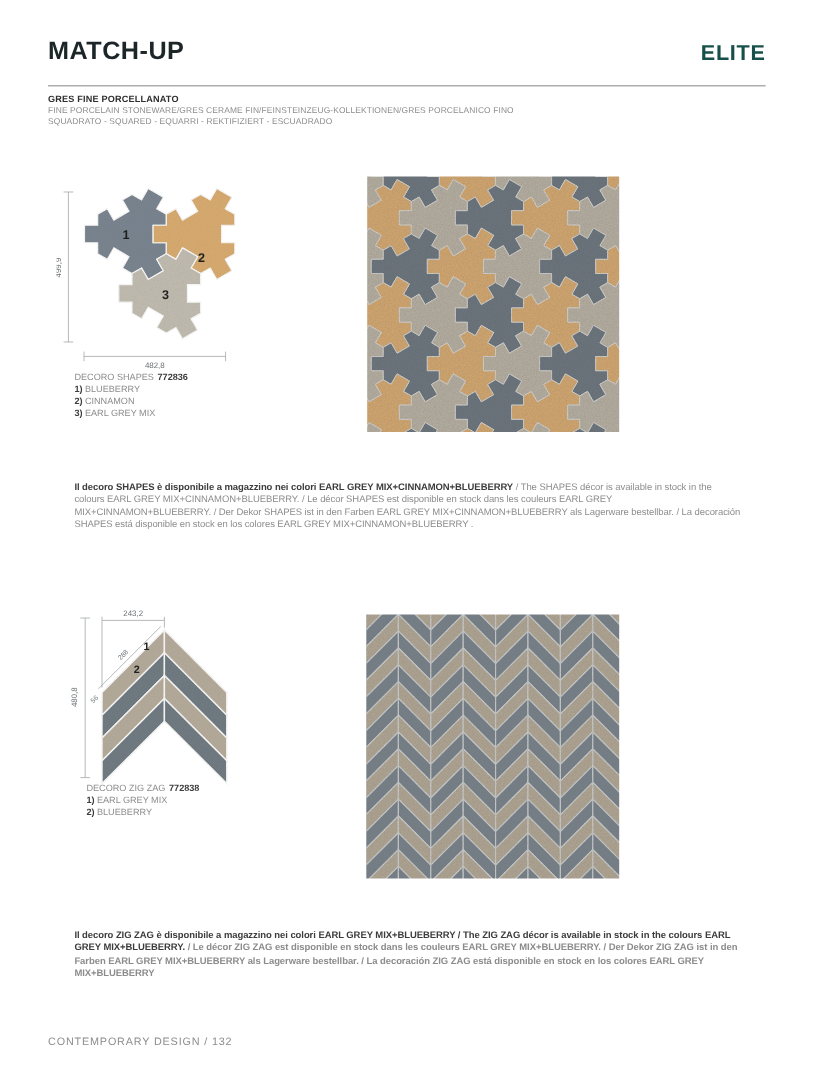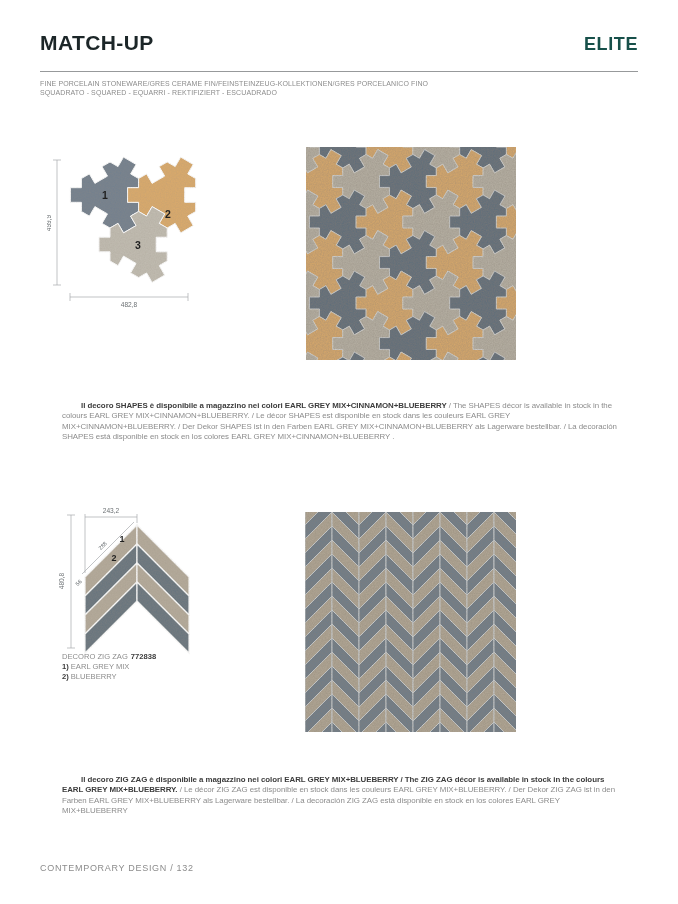--- a/index.html
+++ b/index.html
@@ -13,27 +13,27 @@
   .rule{position:absolute;left:40px;right:40px;top:71px;border-top:1px solid var(--c-rule,#97999b);}
 
   .subhead{position:absolute;left:40px;top:78px;}
   .sub1{font-size:7.6px;font-weight:bold;color:var(--c-heading_dark,#2f2f2f);letter-spacing:.15px;}
   .sub2{font-size:7px;color:var(--c-text_grey,#8c8c8c);margin-top:2.2px;letter-spacing:.1px;}
 
   .prodblock{position:absolute;font-size:7.6px;line-height:10px;color:var(--c-text_grey,#8c8c8c);}
   .prodblock .code{font-weight:bold;color:var(--c-bold_dark,#3c3c3c);margin-left:3px;}
   .prodblock .num{font-weight:bold;color:var(--c-bold_dark,#3c3c3c);margin-right:2px;}
   #prod1{left:62px;top:310px;}
-  #prod2{left:62px;top:652px;}
+  #prod2{left:72px;top:652px;}
 
   .desc{position:absolute;left:62px;width:557px;font-size:7.9px;line-height:10.4px;
         color:var(--c-text_grey,#8c8c8c);letter-spacing:-0.05px;text-align:left;}
-  .desc strong{color:var(--c-bold_dark,#3c3c3c);margin-left:19px;}
+  .desc strong{color:var(--c-bold_dark,#3c3c3c);}
   #desc1{top:393px;}
-  #desc2{top:767px;}
+  #desc2{top:767px;font-weight:bold;}
 
   .footer{position:absolute;left:40px;top:863px;font-size:9px;letter-spacing:.7px;
           color:var(--c-text_grey,#8c8c8c);}
 
   svg.fig{position:absolute;display:block;}
   #d1{left:47px;top:145px;}
   #p1{left:306px;top:147px;}
   #d2{left:55px;top:503px;}
   #p2{left:305px;top:512px;}
 
@@ -69,20 +69,21 @@
   </defs>
 </svg>
 
 <div class="page">
 
   <div class="title">MATCH-UP</div>
   <div class="brand">ELITE</div>
   <div class="rule"></div>
 
   <div class="subhead">
+    <div class="sub1">GRES FINE PORCELLANATO</div>
     <div class="sub2">FINE PORCELAIN STONEWARE/GRES CERAME FIN/FEINSTEINZEUG-KOLLEKTIONEN/GRES PORCELANICO FINO</div>
     <div class="sub2">SQUADRATO - SQUARED - EQUARRI - REKTIFIZIERT - ESCUADRADO</div>
   </div>
 
   <svg id="d1" class="fig" width="175" height="165" viewBox="0 0 175 165">
     <g id="d1g" filter="url(#texB)">
         <polygon points="91.6,66.5 83.6,71.1 89.1,80.6 76.5,87.9 71.0,78.4 63.0,83.0 55.0,78.4 60.5,68.9 47.9,61.6 42.4,71.1 34.4,66.5 34.4,57.3 23.4,57.3 23.4,42.7 34.4,42.7 34.4,33.5 42.4,28.9 47.9,38.4 60.5,31.1 55.0,21.6 63.0,17.0 71.0,21.6 76.5,12.1 89.1,19.4 83.6,28.9 91.6,33.5 91.6,42.7 80.6,42.7 80.6,57.3 91.6,57.3" fill="#72808f" stroke="#ffffff" stroke-width="1"></polygon>
         <polygon points="148.7,66.5 140.7,71.1 146.2,80.6 133.7,87.9 128.2,78.4 120.2,83.0 112.2,78.4 117.7,68.9 105.1,61.6 99.6,71.1 91.6,66.5 91.6,57.3 80.6,57.3 80.6,42.7 91.6,42.7 91.6,33.5 99.6,28.9 105.1,38.4 117.7,31.1 112.2,21.6 120.2,17.0 128.2,21.6 133.7,12.1 146.2,19.4 140.7,28.9 148.7,33.5 148.7,42.7 137.7,42.7 137.7,57.3 148.7,57.3" fill="#dcab6b" stroke="#ffffff" stroke-width="1"></polygon>
         <polygon points="120.2,116.0 112.2,120.6 117.7,130.1 105.1,137.4 99.6,127.9 91.6,132.5 83.6,127.9 89.1,118.4 76.5,111.1 71.0,120.6 63.0,116.0 63.0,106.8 52.0,106.8 52.0,92.2 63.0,92.2 63.0,83.0 71.0,78.4 76.5,87.9 89.1,80.6 83.6,71.1 91.6,66.5 99.6,71.1 105.1,61.6 117.7,68.9 112.2,78.4 120.2,83.0 120.2,92.2 109.2,92.2 109.2,106.8 120.2,106.8" fill="#c2bdb2" stroke="#ffffff" stroke-width="1"></polygon>
       </g>
@@ -149,20 +150,26 @@
         <polygon points="270.6,210.0 264.0,213.8 269.0,222.4 258.7,228.4 253.7,219.7 247.2,223.5 240.7,219.7 245.7,211.1 235.4,205.1 230.4,213.8 223.8,210.0 223.8,202.4 213.8,202.4 213.8,190.6 223.8,190.6 223.8,183.0 230.4,179.2 235.4,187.9 245.7,181.9 240.7,173.3 247.2,169.5 253.7,173.3 258.7,164.6 269.0,170.6 264.0,179.2 270.6,183.0 270.6,190.6 260.6,190.6 260.6,202.4 270.6,202.4" fill="#5d6d7c" stroke="#d6d6d4" stroke-width="0.8"></polygon>
         <polygon points="13.4,250.5 6.8,254.3 11.8,262.9 1.5,268.9 -3.5,260.2 -10.0,264.0 -16.5,260.2 -11.5,251.6 -21.8,245.6 -26.8,254.3 -33.4,250.5 -33.4,242.9 -43.4,242.9 -43.4,231.1 -33.4,231.1 -33.4,223.5 -26.8,219.7 -21.8,228.4 -11.5,222.4 -16.5,213.8 -10.0,210.0 -3.5,213.8 1.5,205.1 11.8,211.1 6.8,219.7 13.4,223.5 13.4,231.1 3.4,231.1 3.4,242.9 13.4,242.9" fill="#b7b1a4" stroke="#d6d6d4" stroke-width="0.8"></polygon>
         <polygon points="60.1,250.5 53.6,254.3 58.6,262.9 48.3,268.9 43.3,260.2 36.8,264.0 30.2,260.2 35.2,251.6 24.9,245.6 19.9,254.3 13.4,250.5 13.4,242.9 3.4,242.9 3.4,231.1 13.4,231.1 13.4,223.5 19.9,219.7 24.9,228.4 35.2,222.4 30.2,213.8 36.8,210.0 43.3,213.8 48.3,205.1 58.6,211.1 53.6,219.7 60.1,223.5 60.1,231.1 50.1,231.1 50.1,242.9 60.1,242.9" fill="#5d6d7c" stroke="#d6d6d4" stroke-width="0.8"></polygon>
         <polygon points="106.9,250.5 100.4,254.3 105.4,262.9 95.1,268.9 90.1,260.2 83.5,264.0 77.0,260.2 82.0,251.6 71.7,245.6 66.7,254.3 60.1,250.5 60.1,242.9 50.1,242.9 50.1,231.1 60.1,231.1 60.1,223.5 66.7,219.7 71.7,228.4 82.0,222.4 77.0,213.8 83.5,210.0 90.1,213.8 95.1,205.1 105.4,211.1 100.4,219.7 106.9,223.5 106.9,231.1 96.9,231.1 96.9,242.9 106.9,242.9" fill="#d8a96a" stroke="#d6d6d4" stroke-width="0.8"></polygon>
         <polygon points="153.7,250.5 147.1,254.3 152.1,262.9 141.8,268.9 136.8,260.2 130.3,264.0 123.7,260.2 128.7,251.6 118.5,245.6 113.5,254.3 106.9,250.5 106.9,242.9 96.9,242.9 96.9,231.1 106.9,231.1 106.9,223.5 113.5,219.7 118.5,228.4 128.7,222.4 123.7,213.8 130.3,210.0 136.8,213.8 141.8,205.1 152.1,211.1 147.1,219.7 153.7,223.5 153.7,231.1 143.7,231.1 143.7,242.9 153.7,242.9" fill="#b7b1a4" stroke="#d6d6d4" stroke-width="0.8"></polygon>
         <polygon points="200.4,250.5 193.9,254.3 198.9,262.9 188.6,268.9 183.6,260.2 177.1,264.0 170.5,260.2 175.5,251.6 165.2,245.6 160.2,254.3 153.7,250.5 153.7,242.9 143.7,242.9 143.7,231.1 153.7,231.1 153.7,223.5 160.2,219.7 165.2,228.4 175.5,222.4 170.5,213.8 177.1,210.0 183.6,213.8 188.6,205.1 198.9,211.1 193.9,219.7 200.4,223.5 200.4,231.1 190.4,231.1 190.4,242.9 200.4,242.9" fill="#5d6d7c" stroke="#d6d6d4" stroke-width="0.8"></polygon>
         <polygon points="247.2,250.5 240.7,254.3 245.7,262.9 235.4,268.9 230.4,260.2 223.8,264.0 217.3,260.2 222.3,251.6 212.0,245.6 207.0,254.3 200.4,250.5 200.4,242.9 190.4,242.9 190.4,231.1 200.4,231.1 200.4,223.5 207.0,219.7 212.0,228.4 222.3,222.4 217.3,213.8 223.8,210.0 230.4,213.8 235.4,205.1 245.7,211.1 240.7,219.7 247.2,223.5 247.2,231.1 237.2,231.1 237.2,242.9 247.2,242.9" fill="#d8a96a" stroke="#d6d6d4" stroke-width="0.8"></polygon>
       </g>
   </svg>
 
+  <div id="prod1" class="prodblock">
+    <div><span>DECORO SHAPES</span><span class="code">772836</span></div>
+    <div><span class="num">1)</span><span>BLUEBERRY</span></div>
+    <div><span class="num">2)</span><span>CINNAMON</span></div>
+    <div><span class="num">3)</span><span>EARL GREY MIX</span></div>
+  </div>
 
   <p id="desc1" class="desc"><strong>Il decoro SHAPES è disponibile a magazzino nei colori EARL GREY MIX+CINNAMON+BLUEBERRY</strong><span> / The SHAPES décor is available in stock in the colours EARL GREY MIX+CINNAMON+BLUEBERRY. / Le décor SHAPES est disponible en stock dans les couleurs EARL GREY MIX+CINNAMON+BLUEBERRY. / Der Dekor SHAPES ist in den Farben EARL GREY MIX+CINNAMON+BLUEBERRY als Lagerware bestellbar. / La decoración SHAPES está disponible en stock en los colores EARL GREY MIX+CINNAMON+BLUEBERRY .</span></p>
 
   <svg id="d2" class="fig" width="180" height="155" viewBox="0 0 180 155">
     <g id="d2g" filter="url(#texB)">
         <polygon points="30.0,74.0 82.0,22.0 82.0,41.0 30.0,93.0" fill="#b5ab9b" stroke="#ffffff" stroke-width="1.2"></polygon>
         <polygon points="30.0,93.0 82.0,41.0 82.0,60.0 30.0,112.0" fill="#66757f" stroke="#ffffff" stroke-width="1.2"></polygon>
         <polygon points="30.0,112.0 82.0,60.0 82.0,79.0 30.0,131.0" fill="#b5ab9b" stroke="#ffffff" stroke-width="1.2"></polygon>
         <polygon points="30.0,131.0 82.0,79.0 82.0,98.0 30.0,150.0" fill="#66757f" stroke="#ffffff" stroke-width="1.2"></polygon>
         <polygon points="82.0,22.0 134.0,74.0 134.0,93.0 82.0,41.0" fill="#b5ab9b" stroke="#ffffff" stroke-width="1.2"></polygon>

